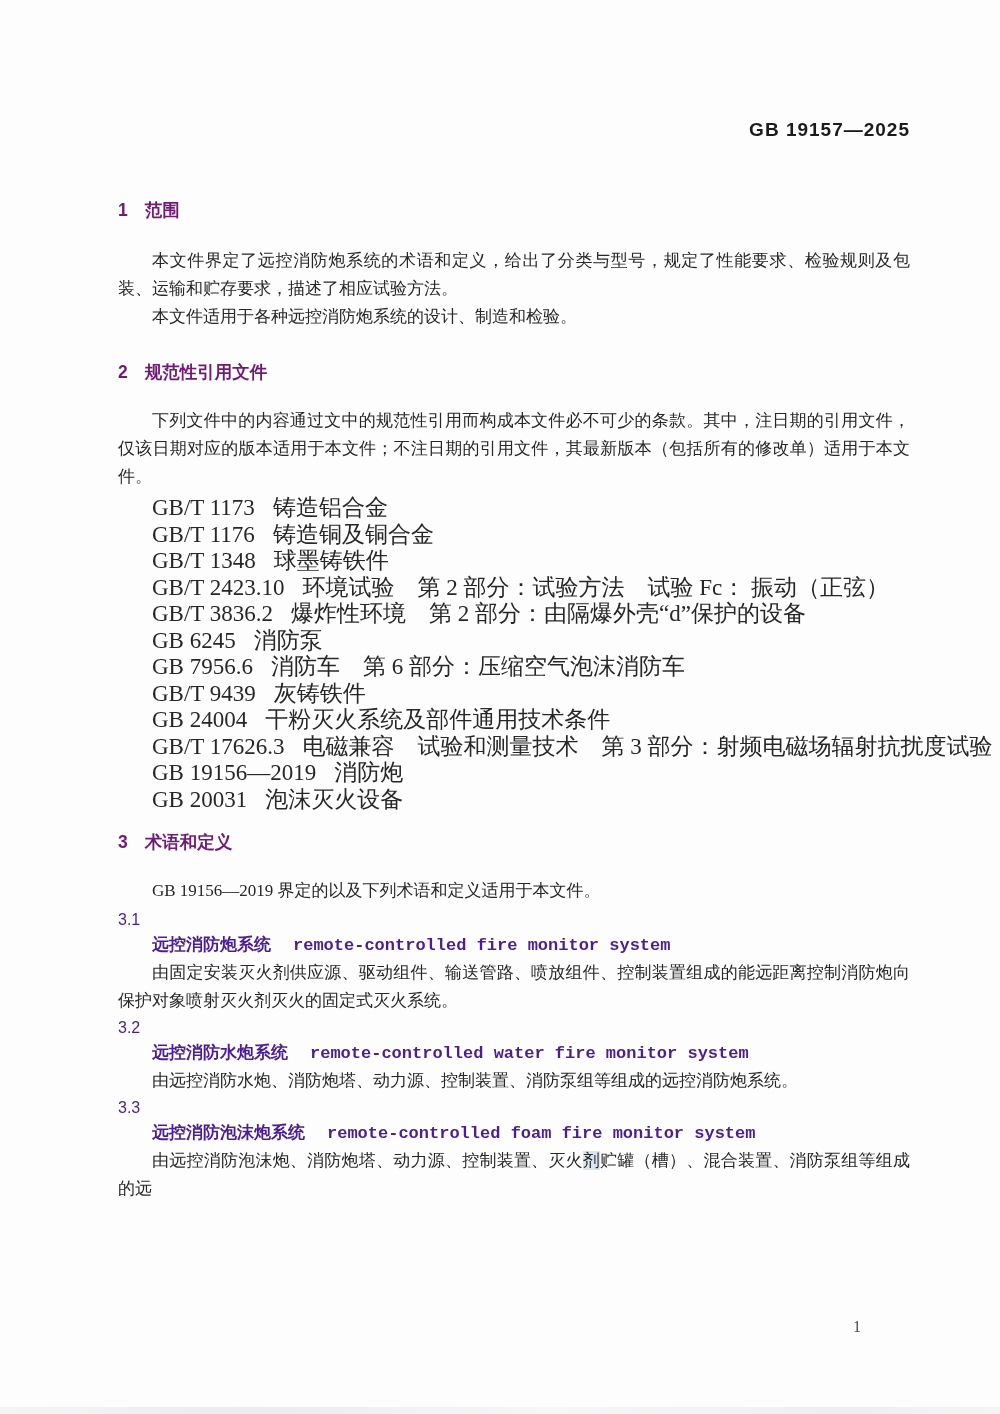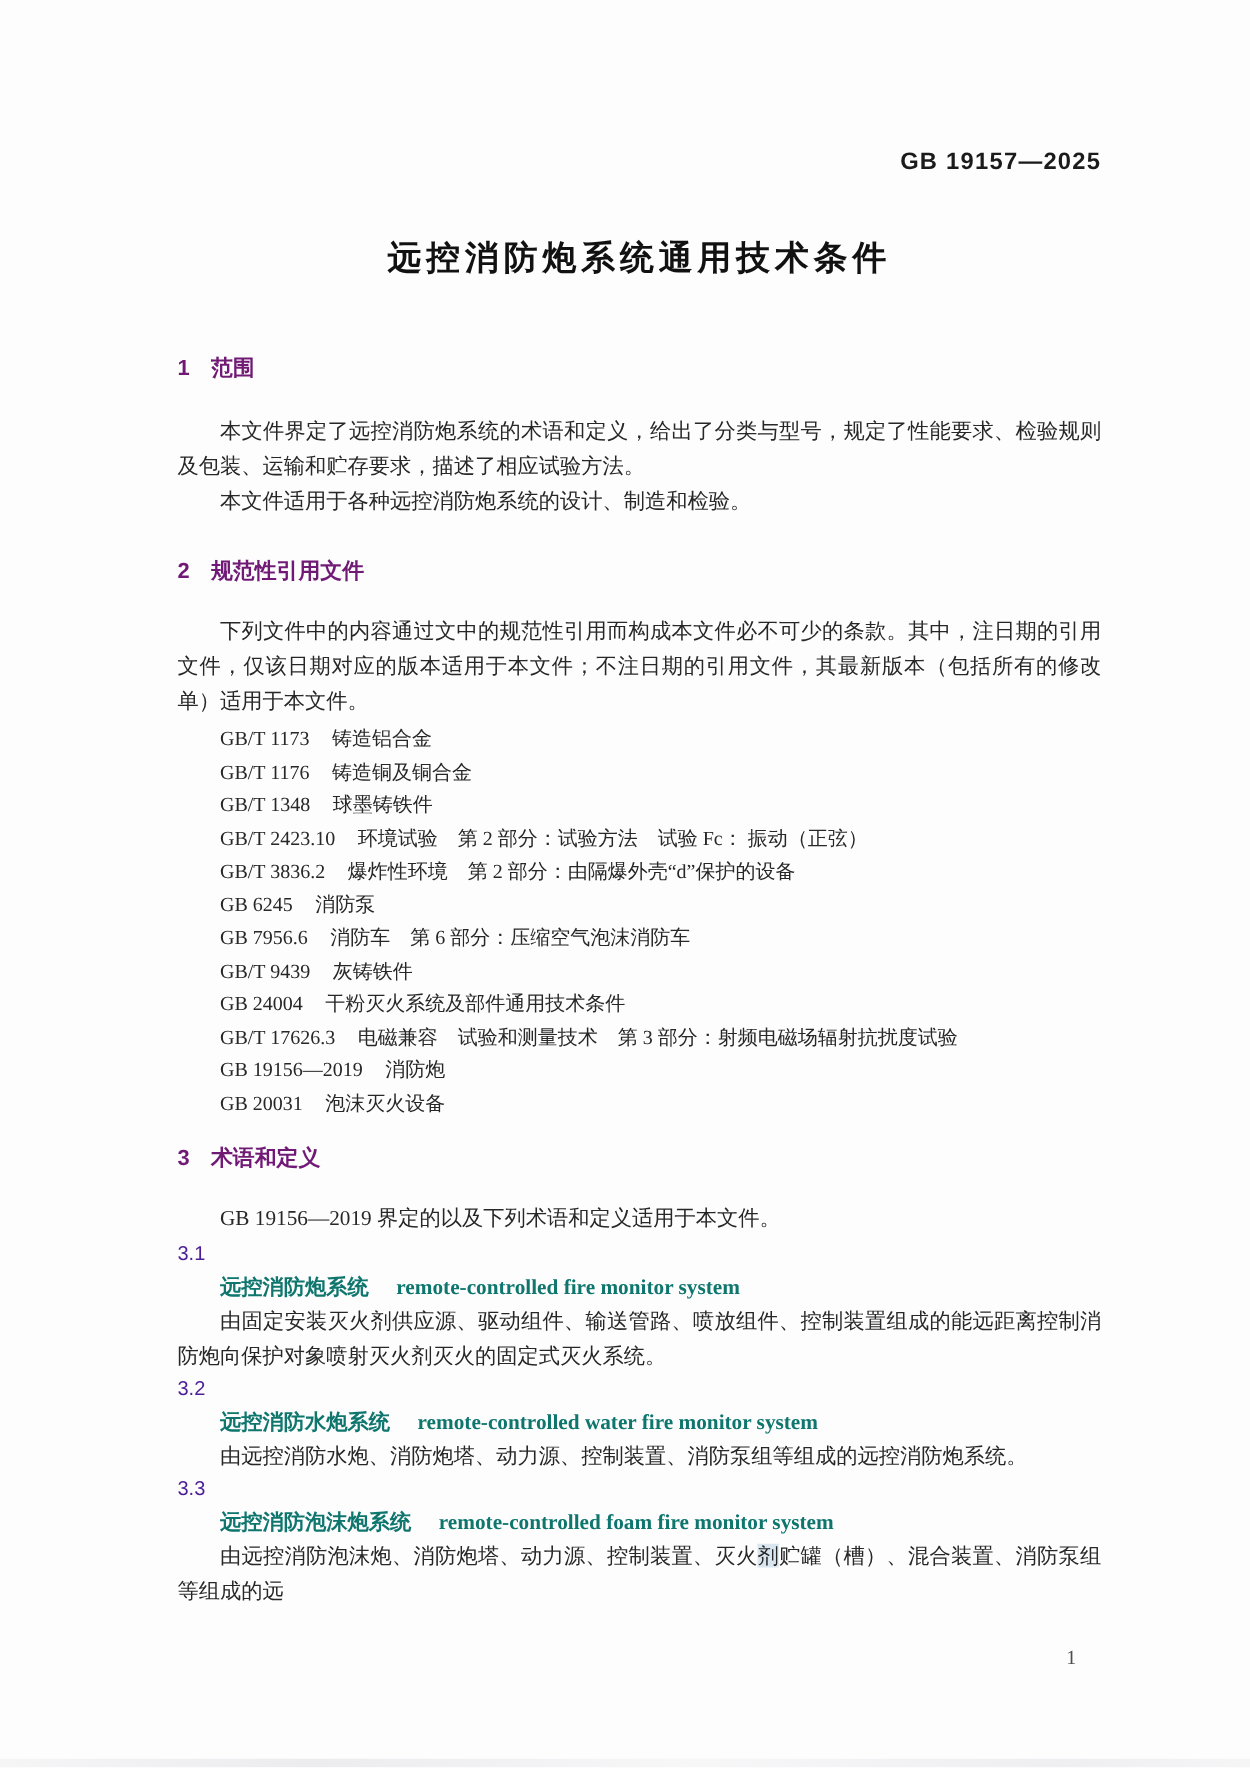--- a/index.html
+++ b/index.html
@@ -6,21 +6,21 @@
   .page {
     position: relative;
     width: 1000px;
     height: 1414px;
     margin: 0 auto;
     background: #fdfdfe;
     color: #2a2a2a;
     font-family: "Liberation Serif", "DejaVu Serif", serif;
     overflow: hidden;
   }
-  .content { padding: 0 119px 0 118px; margin-left: 24px; }
+  .content { padding: 0 90px 0 118px; }
 
   .doc-number {
     padding-top: 118px;
     text-align: right;
     font-family: "Liberation Sans", "DejaVu Sans", sans-serif;
     font-weight: 700;
     font-size: 19px;
     line-height: 23px;
     letter-spacing: 1px;
     color: #1b1b1b;
@@ -56,41 +56,41 @@
     text-align: justify;
     text-indent: 2em;
     color: #272727;
   }
   .para.first { margin-top: 24px; }
   .para.intro { margin-top: 22px; }
 
   .ref-list { margin-top: 4px; }
   .ref-line {
     padding-left: 34px;
-    font-size: 16px;
+    font-size: 23px;
     line-height: 26.5px;
     color: #272727;
     white-space: nowrap;
   }
   .ref-code { margin-right: 18px; }
 
   .terms { margin-top: 2px; }
   .term-num {
     font-family: "Liberation Sans", "DejaVu Sans", sans-serif;
     font-size: 16px;
     line-height: 26px;
     color: #4c1d95;
   }
   .term-head {
     padding-left: 34px;
-    font-family: Liberation Serif, serif;
+    font-family: Liberation Mono, monospace;
     font-weight: 700;
     font-size: 17px;
     line-height: 26px;
-    color: #0f766e;
+    color: #4c1d95;
   }
   .term-head .term-zh { margin-right: 22px; }
   .term-def { margin: 0; }
 
   .hl-artifact { background: #d9e6f0; }
 
   .page-number {
     position: absolute;
     top: 1318px;
     left: 853px;
@@ -107,21 +107,20 @@
   }
 </style>
 </head>
 <body>
 
 <div class="page">
   <div class="content">
 
     <div class="doc-number">GB 19157—2025</div>
 
-    <h1 class="doc-title">远控消防炮系统通用技术条件</h1>
 
     <div class="sec-heading mt-sec1">
       <span class="sec-num">1</span><span>范围</span>
     </div>
     <p class="para first">本文件界定了远控消防炮系统的术语和定义，给出了分类与型号，规定了性能要求、检验规则及包装、运输和贮存要求，描述了相应试验方法。</p>
     <p class="para">本文件适用于各种远控消防炮系统的设计、制造和检验。</p>
 
     <div class="sec-heading mt-sec2">
       <span class="sec-num">2</span><span>规范性引用文件</span>
     </div>

